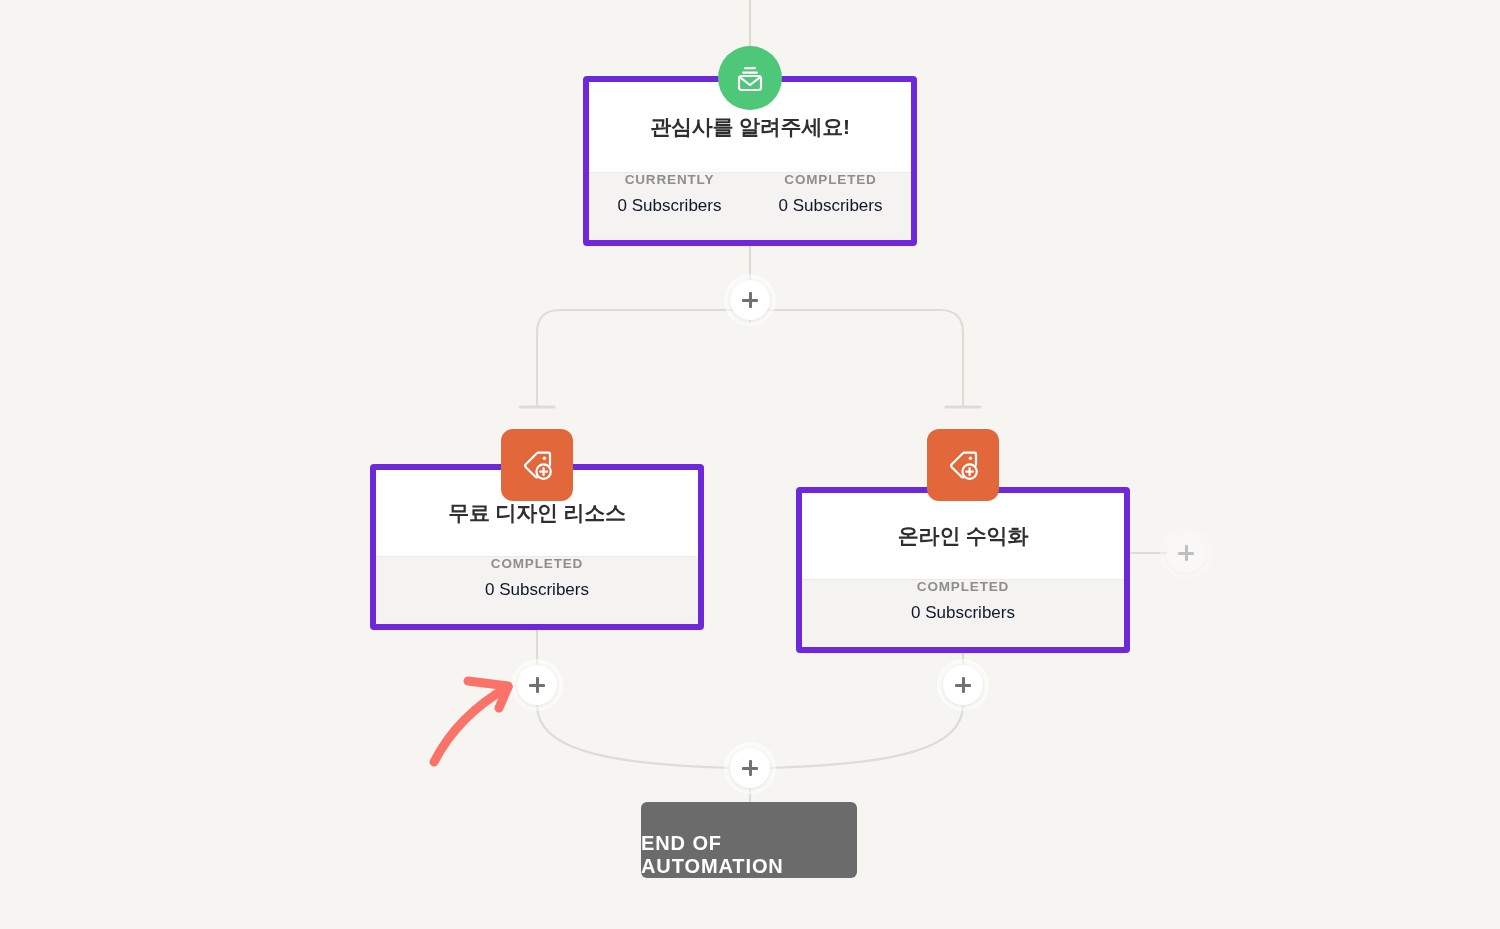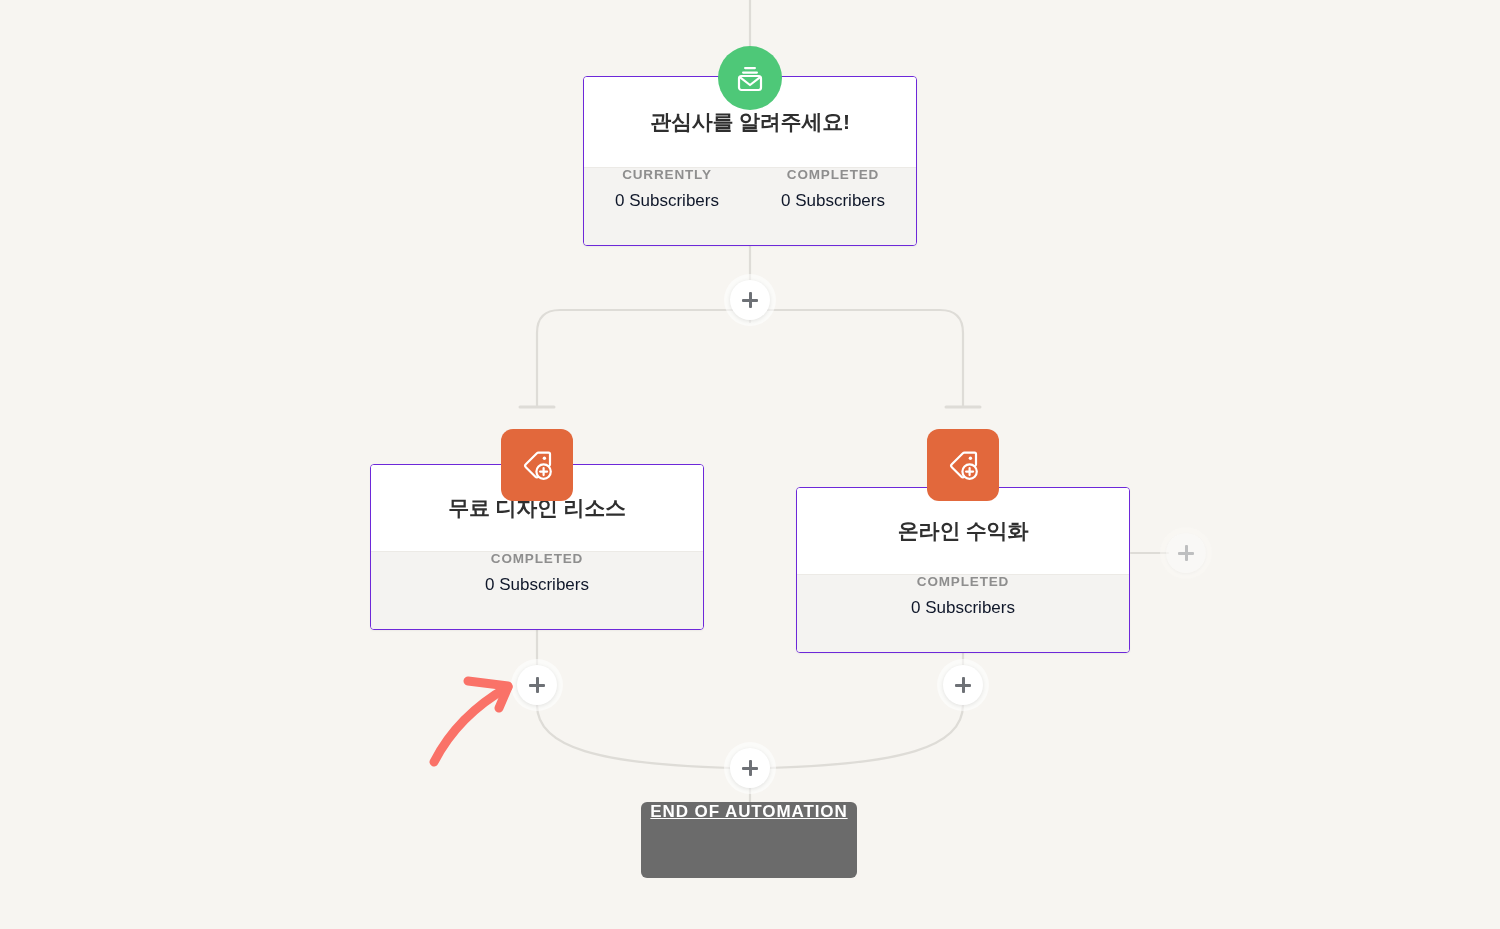--- a/index.html
+++ b/index.html
@@ -27,21 +27,21 @@
     width: 1500px;
     height: 929px;
     pointer-events: none;
   }
 
   
   .node {
     position: absolute;
     box-sizing: border-box;
     background: #ffffff;
-    border: 1px solid #6d28d9;
+    border: 6px solid #6d28d9;
     border-radius: 4px;
     box-shadow: 0 1px 2px rgba(0,0,0,0.045);
     overflow: hidden;
   }
   .node-title {
     box-sizing: border-box;
     width: 100%;
     background: #ffffff;
     color: #2f2f2f;
     font-size: 21px;
@@ -143,28 +143,27 @@
   }
   .plus-btn.faded .glyph::before,
   .plus-btn.faded .glyph::after { background: #a9abae; }
 
   
   .end-box {
     position: absolute;
     background: #6b6b6b;
     border-radius: 6px;
     color: #ffffff;
-    font-size: 17px;
+    font-size: 20px;
     font-weight: 700;
     letter-spacing: 0.9px;
     display: flex;
-    align-items: flex-start;
+    align-items: flex-end;
     justify-content: center;
     z-index: 6;
-    text-decoration: underline;
   }
 
   
   #annotation {
     position: absolute;
     left: 0; top: 0;
     width: 1500px;
     height: 929px;
     pointer-events: none;
     z-index: 9;

